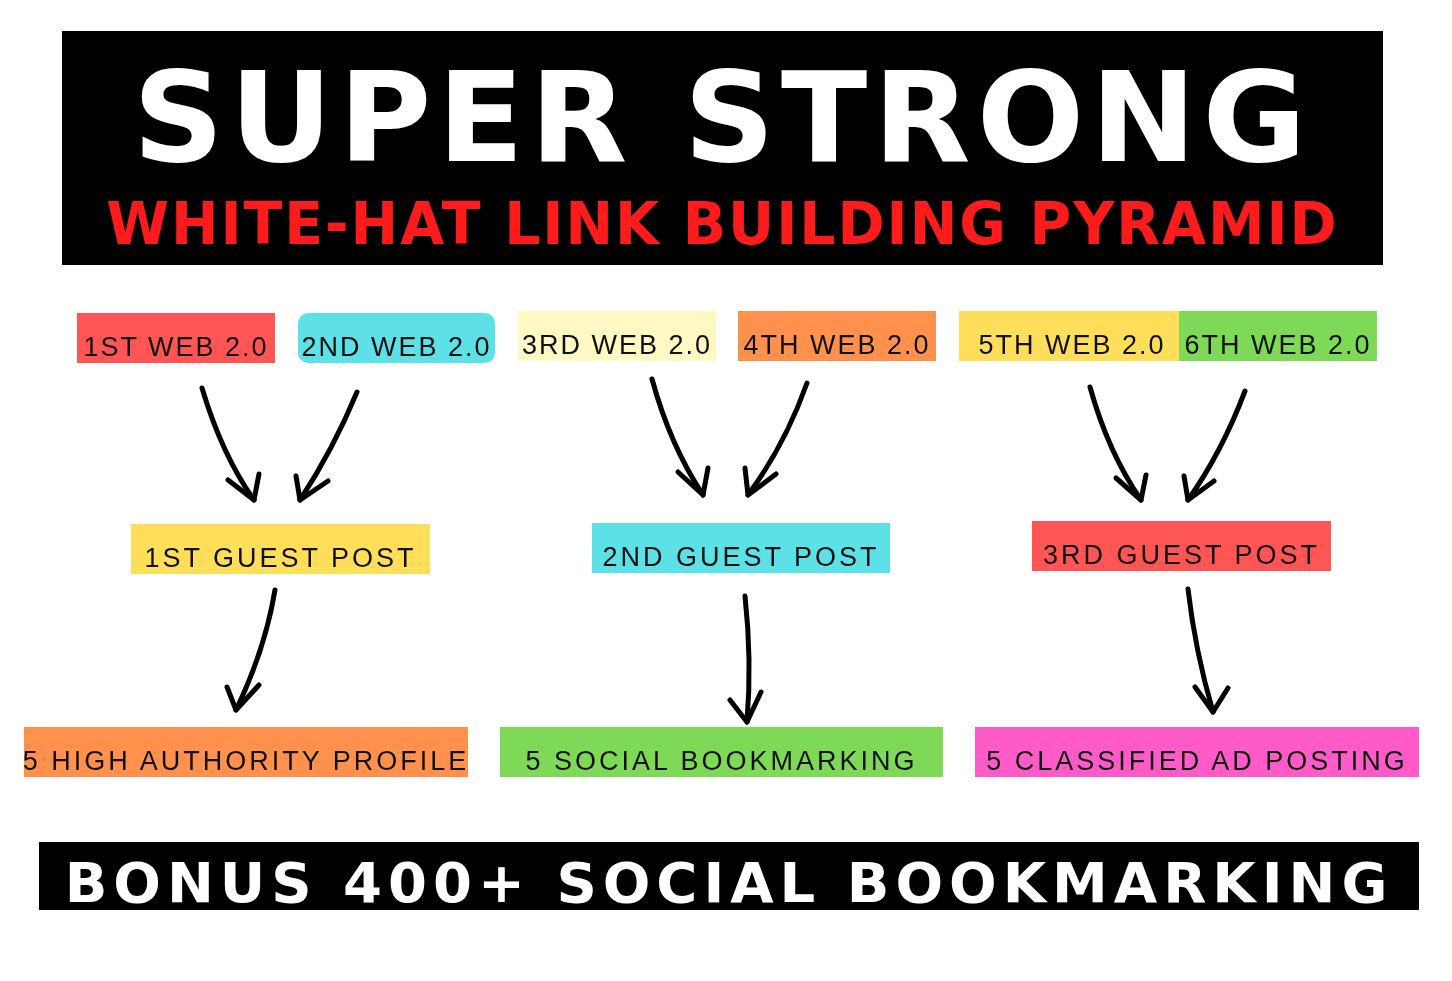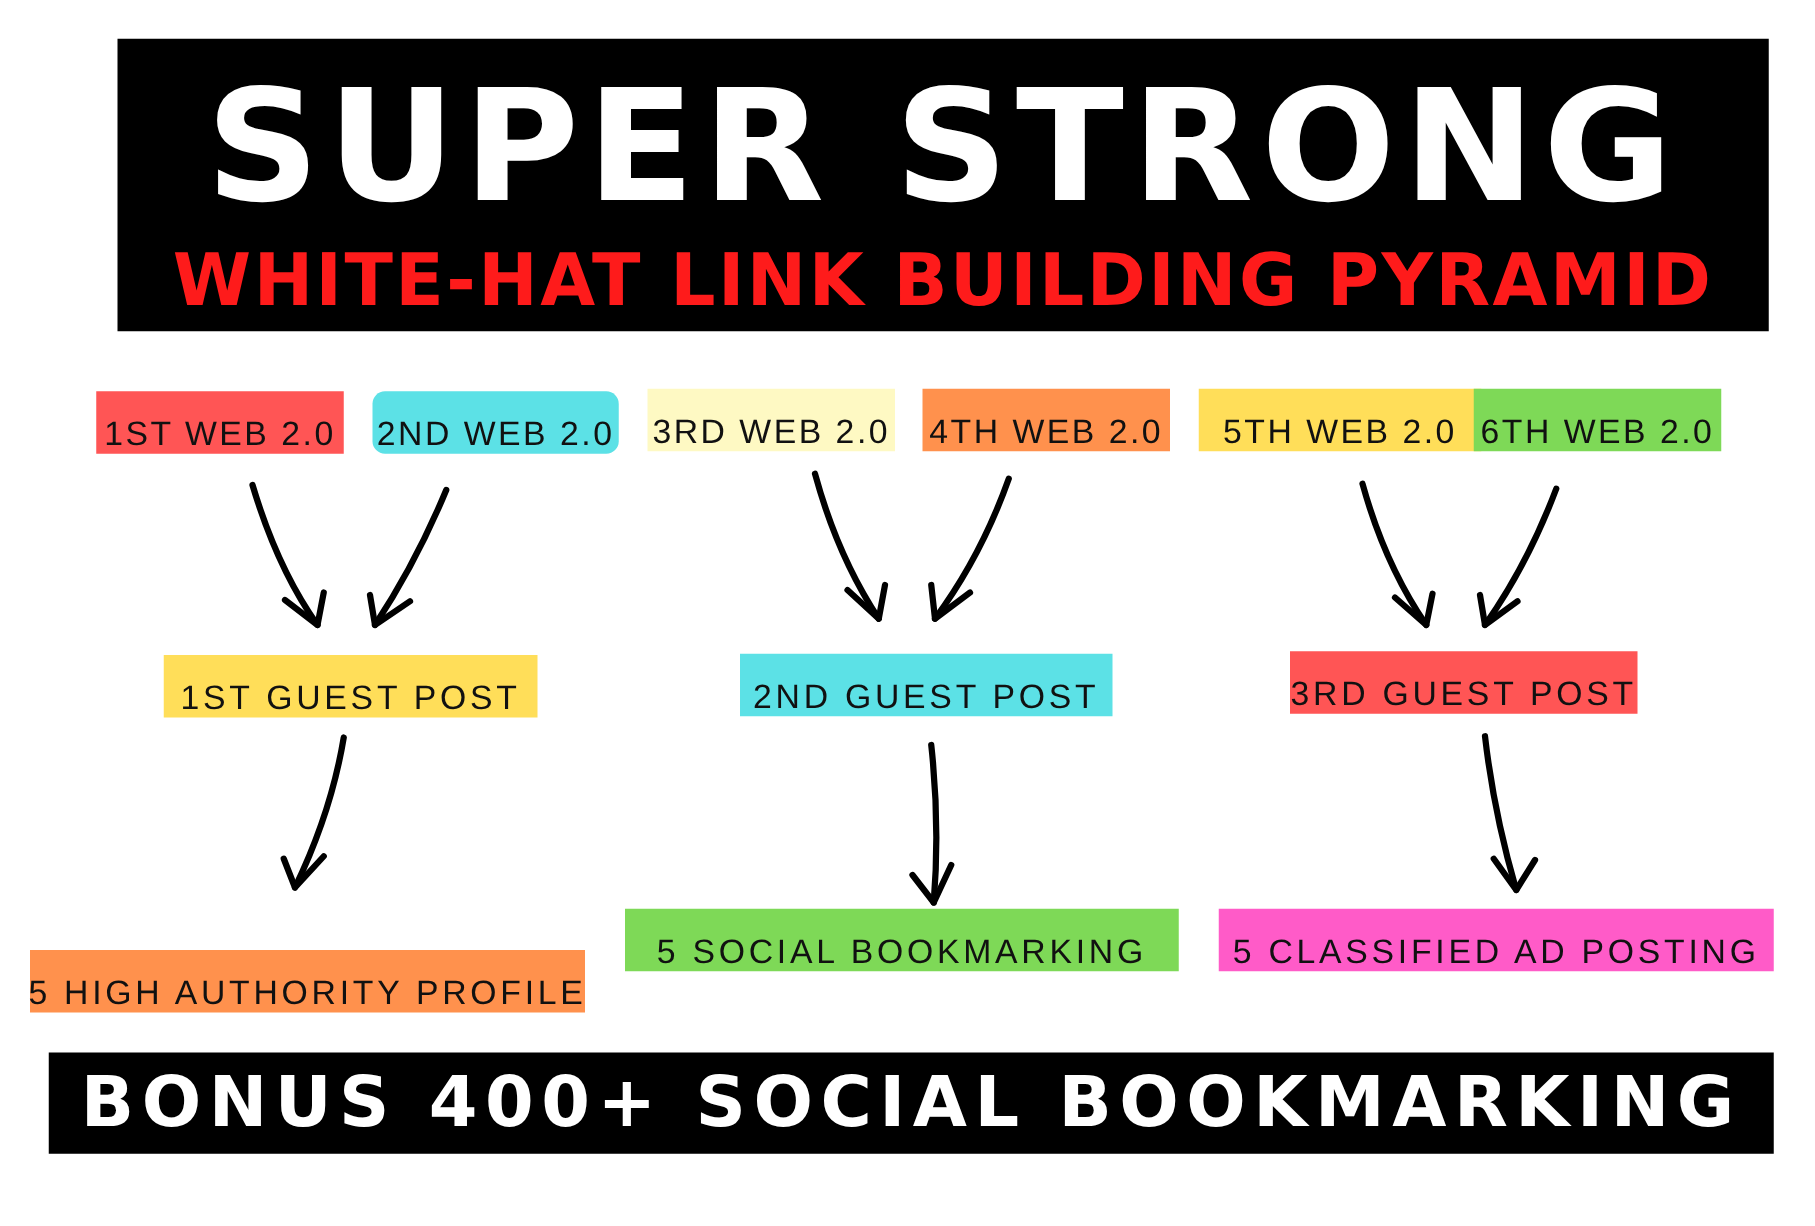--- a/index.html
+++ b/index.html
@@ -8,21 +8,21 @@
       background: #ffffff;
       position: relative;
       overflow: hidden;
       font-family: "DejaVu Sans", sans-serif;
     }
     .banner {
       position: absolute;
       background: #000;
       box-sizing: border-box;
     }
-    #title-banner { left: 62px; top: 31px; width: 1321px; height: 234px; margin-left: 32px; }
+    #title-banner { left: 62px; top: 31px; width: 1321px; height: 234px; }
     .title-main {
       position: absolute; left: 0; right: 0; top: 22px;
       text-align: center;
       color: #fff;
       font-family: "DejaVu Sans", sans-serif;
       font-weight: bold;
       font-size: 124px;
       line-height: 130px;
       letter-spacing: 6px;
       transform: scaleX(1.02);
@@ -42,21 +42,21 @@
       position: absolute;
       display: flex; align-items: flex-end; justify-content: center;
       color: #111;
       font-family: "Liberation Sans", sans-serif;
       white-space: nowrap;
       box-sizing: border-box;
     }
     .web { height: 50px; font-size: 27px; letter-spacing: 2px; }
     .guest { height: 50px; font-size: 27px; letter-spacing: 3px; }
     .bottom { height: 50px; font-size: 27px; letter-spacing: 3px; }
-    #bonus-banner { left: 39px; top: 842px; width: 1380px; height: 81px; }
+    #bonus-banner { left: 39px; top: 842px; width: 1380px; height: 68px; }
     .bonus-text {
       position: absolute; left: 0; right: 0; top: 6px;
       text-align: center;
       color: #fff;
       font-family: "DejaVu Sans", sans-serif;
       font-weight: bold;
       font-size: 56px;
       line-height: 70px;
       letter-spacing: 6px;
     }
@@ -88,25 +88,25 @@
 <div class="box web" style="left:1179px;top:311px;width:198px;background:#7ed957;">
     <span>6TH WEB 2.0</span>
   </div>
 
 <div class="box guest" style="left:131px;top:524px;width:299px;background:#ffde59;">
     <span>1ST GUEST POST</span>
   </div>
 <div class="box guest" style="left:592px;top:523px;width:298px;background:#5ce1e6;">
     <span>2ND GUEST POST</span>
   </div>
-<div class="box guest" style="left:1032px;top:521px;width:278px;background:#ff5555;">
+<div class="box guest" style="left:1032px;top:521px;width:299px;background:#ff5555;">
     <span>3RD GUEST POST</span>
   </div>
 
-<div class="box bottom" style="left:24px;top:727px;width:444px;background:#ff914d;margin-top:33px;">
+<div class="box bottom" style="left:24px;top:727px;width:444px;background:#ff914d;">
     <span>5 HIGH AUTHORITY PROFILE</span>
   </div>
 <div class="box bottom" style="left:500px;top:727px;width:443px;background:#7ed957;">
     <span>5 SOCIAL BOOKMARKING</span>
   </div>
 <div class="box bottom" style="left:975px;top:727px;width:444px;background:#ff5bc8;">
     <span>5 CLASSIFIED AD POSTING</span>
   </div>
 
 <svg class="arrows" width="1452" height="981" viewBox="0 0 1452 981">

